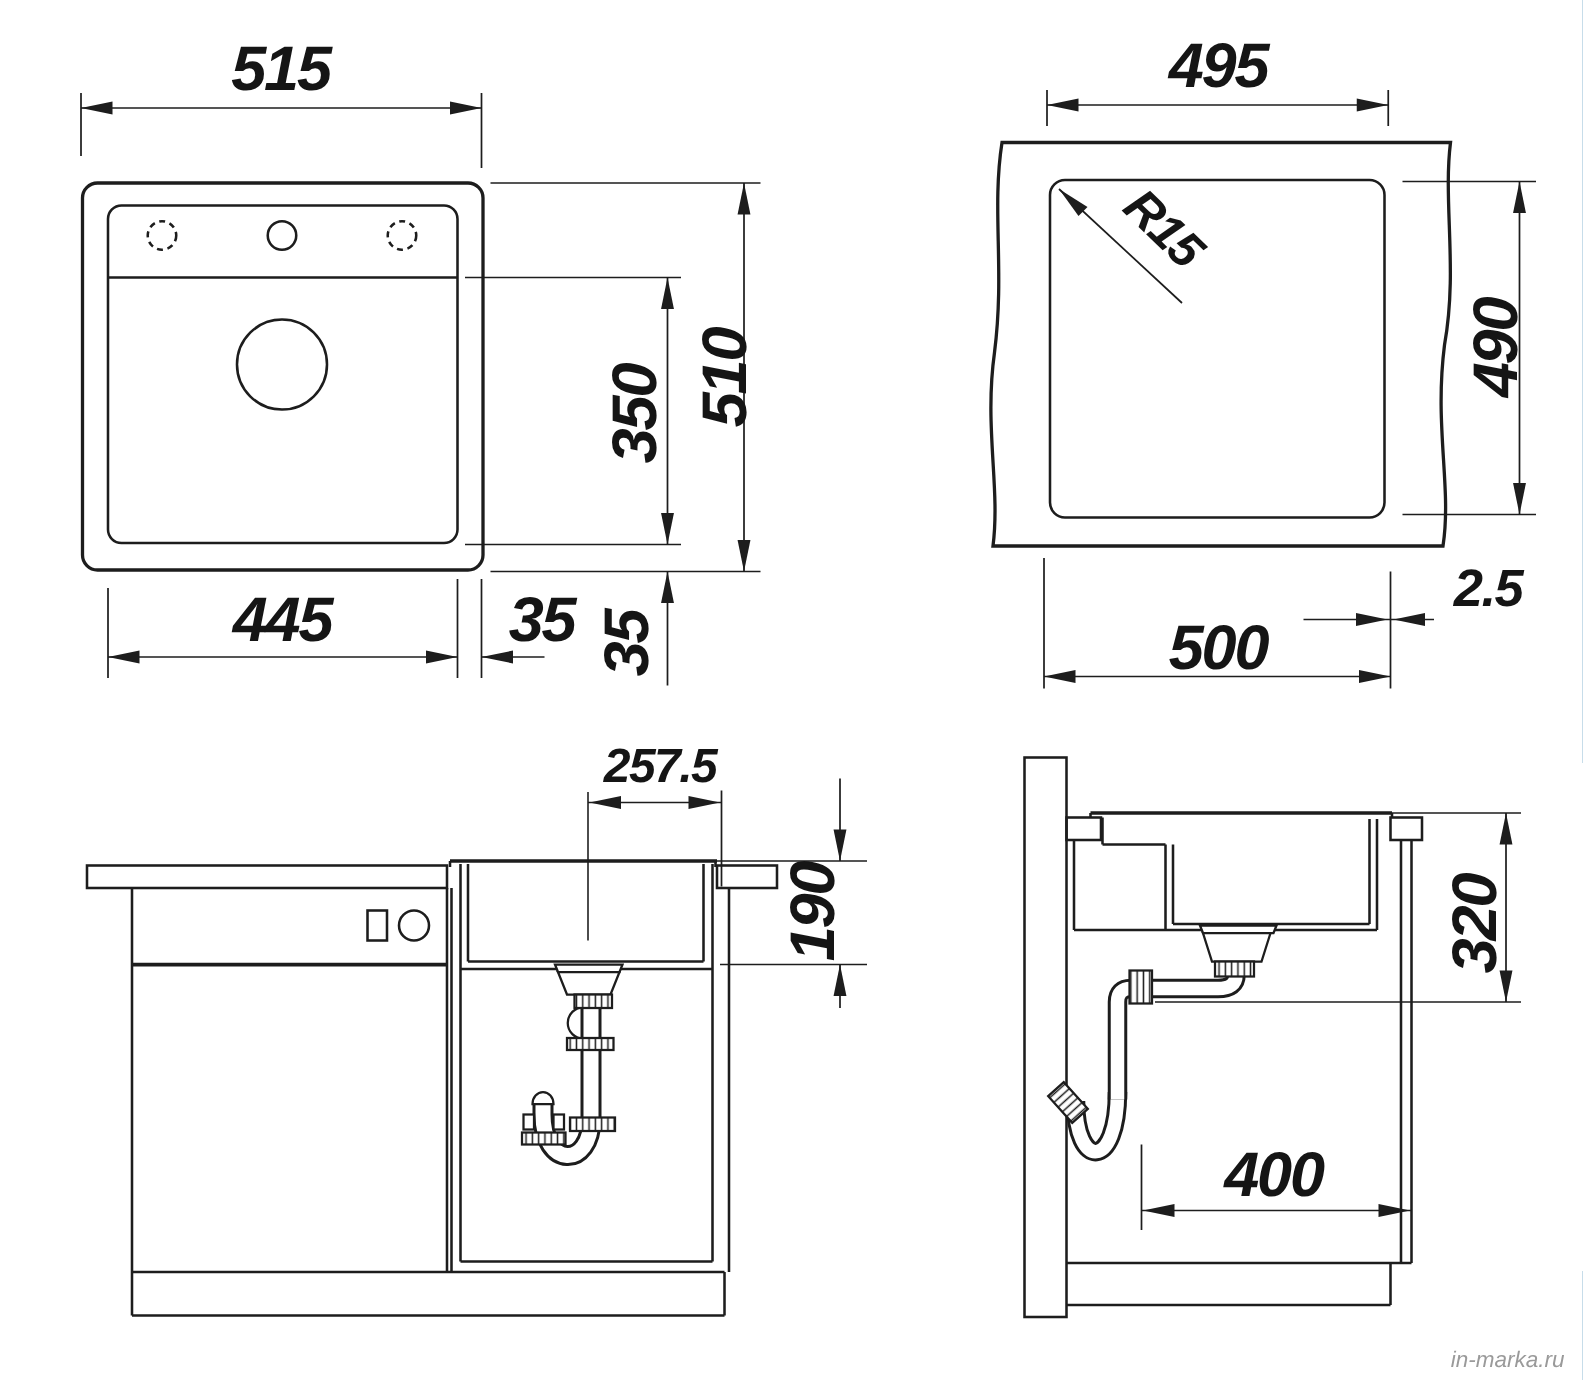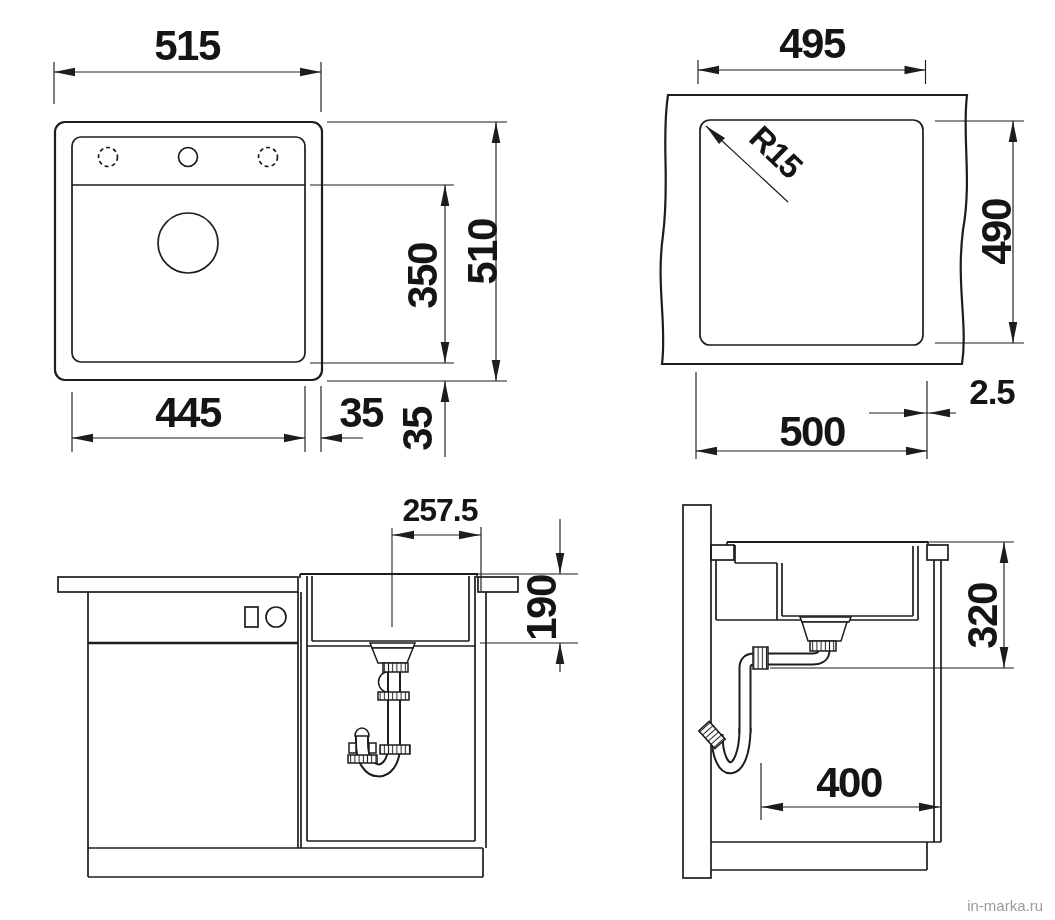--- a/index.html
+++ b/index.html
@@ -1,17 +1,17 @@
 <!DOCTYPE html>
 <html><head>
 <meta charset="utf-8">
 <style>
   html,body{margin:0;padding:0;background:#fff;}
   .page{position:relative;width:1055px;height:920px;background:#0369a1;overflow:hidden;
-        font-family:"Liberation Sans", sans-serif;}
+        font-family:"Liberation Sans", sans-serif;font-style:italic;}
   svg{display:block;}
   .ln  {fill:none;stroke:#1d1d1d;stroke-width:1.7;}
   .ln2 {fill:none;stroke:#1d1d1d;stroke-width:2.2;}
   .lnT {fill:none;stroke:#1d1d1d;stroke-width:2.5;}
   .dim {fill:none;stroke:#1d1d1d;stroke-width:1.15;}
   .cl  {fill:none;stroke:#1d1d1d;stroke-width:1.05;}
   .dash{stroke-dasharray:4 3.1;}
   .arr {fill:#1d1d1d;stroke:none;}
   .t   {font-weight:bold;font-size:42px;letter-spacing:-1.5px;fill:#151515;text-anchor:middle;}
   .tm  {font-weight:bold;font-size:32px;letter-spacing:-1px;fill:#151515;text-anchor:middle;}

